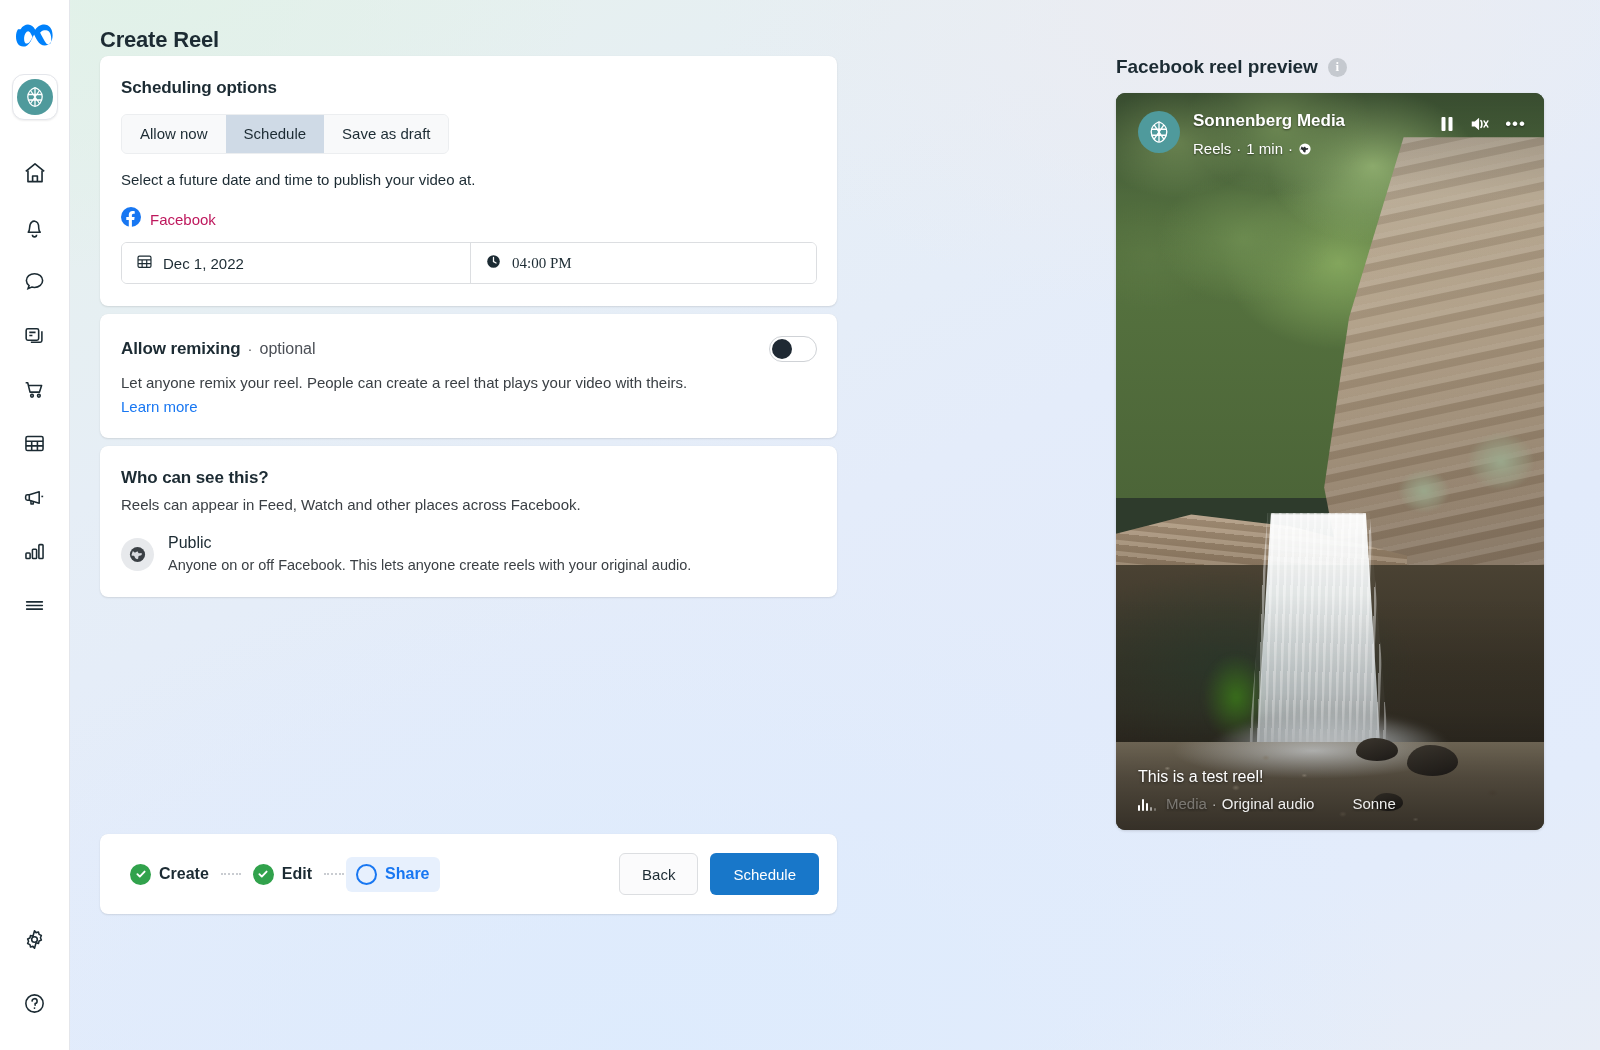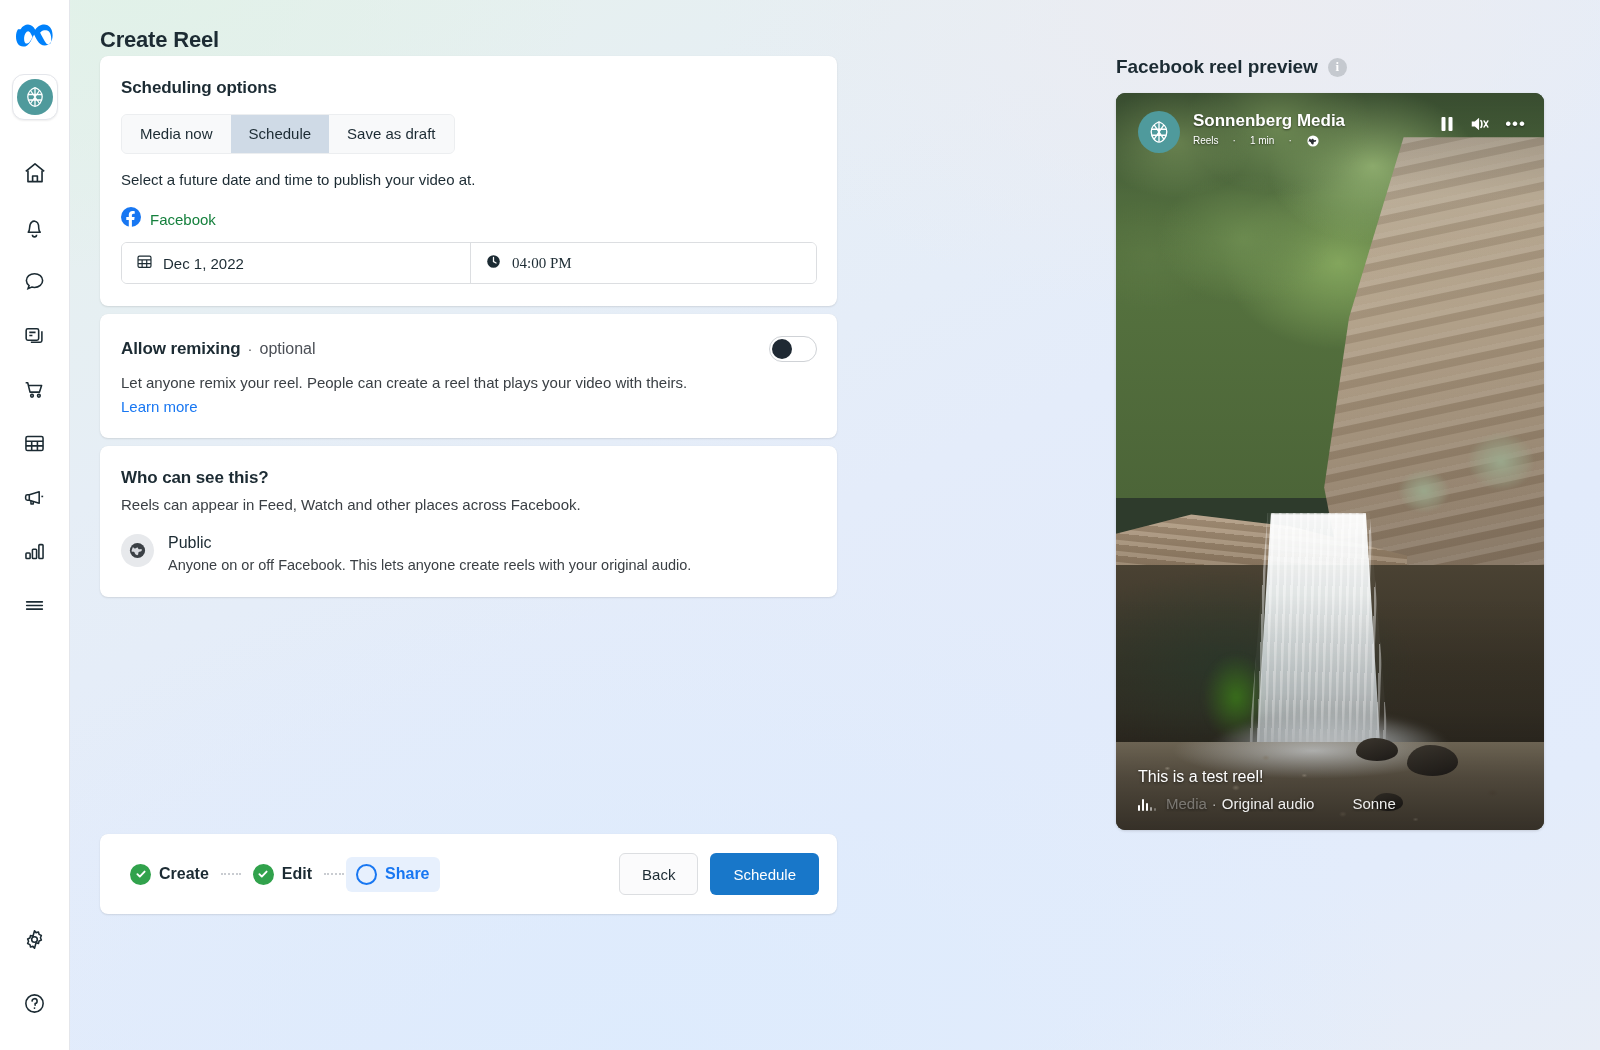--- a/index.html
+++ b/index.html
@@ -148,21 +148,21 @@
     margin-top: 16px;
     font-size: 15px;
     color: #1c2b33;
     line-height: 20px;
   }
 
   .channel-row {
     margin-top: 17px;
     display: flex; align-items: center; gap: 9px;
   }
-  .channel-name { font-size: 15px; color: #15803d; }
+  .channel-name { font-size: 15px; color: #be185d; }
 
   .dt-row {
     margin-top: 11px;
     display: flex;
     border: 1px solid #dcdee1;
     border-radius: 6px;
     overflow: hidden;
     background: #fff;
     height: 42px;
   }
@@ -217,21 +217,21 @@
 
   
   .aud-sub {
     margin-top: 6px;
     font-size: 15px;
     color: #3b4045;
     line-height: 21px;
   }
   .aud-option {
     margin-top: 18px;
-    display: flex; align-items: flex-start; gap: 14px;
+    display: flex; align-items: center; gap: 14px;
   }
   .aud-icon {
     width: 33px; height: 33px;
     border-radius: 50%;
     background: #e7e9ec;
     display: flex; align-items: center; justify-content: center;
     flex: none;
     margin-top: 1px;
   }
   .aud-label { font-size: 16px; color: #1c2b33; line-height: 20px; }
@@ -473,24 +473,24 @@
     flex: none;
     margin-top: 1px;
   }
   .reel-names { flex: 1; min-width: 0; }
   .reel-page {
     font-size: 17px; font-weight: bold; color: #fff;
     text-shadow: 0 1px 2px rgba(0,0,0,0.5);
     line-height: 21px;
   }
   .reel-meta {
-    margin-top: 1px;
-    font-size: 10px; color: #fff;
+    margin-top: 9px;
+    font-size: 15px; color: #fff;
     text-shadow: 0 1px 2px rgba(0,0,0,0.5);
-    display: flex; align-items: center; gap: 14px;
+    display: flex; align-items: center; gap: 5px;
     line-height: 18px;
   }
   .reel-top-actions {
     display: flex; align-items: center; gap: 14px;
     margin-top: 4px;
   }
   .icon-btn { cursor: pointer; display: flex; align-items: center; }
 
   .reel-bottom {
     position: absolute; left: 0; right: 0; bottom: 0;
@@ -656,21 +656,21 @@
   <main class="main">
 
     <h1 class="page-title">Create Reel</h1>
 
     <section class="col-left">
 
       <div class="card">
         <div class="card-title">Scheduling options</div>
 
         <div class="segmented">
-          <button class="seg">Media now</button>
+          <button class="seg">Allow now</button>
           <button class="seg active">Schedule</button>
           <button class="seg">Save as draft</button>
         </div>
 
         <div class="hint">Select a future date and time to publish your video at.</div>
 
         <div class="channel-row">
           <span>
             <svg width="20" height="20" viewBox="0 0 20 20" aria-hidden="true">
               <circle cx="10" cy="10" r="10" fill="#1877F2"></circle>

